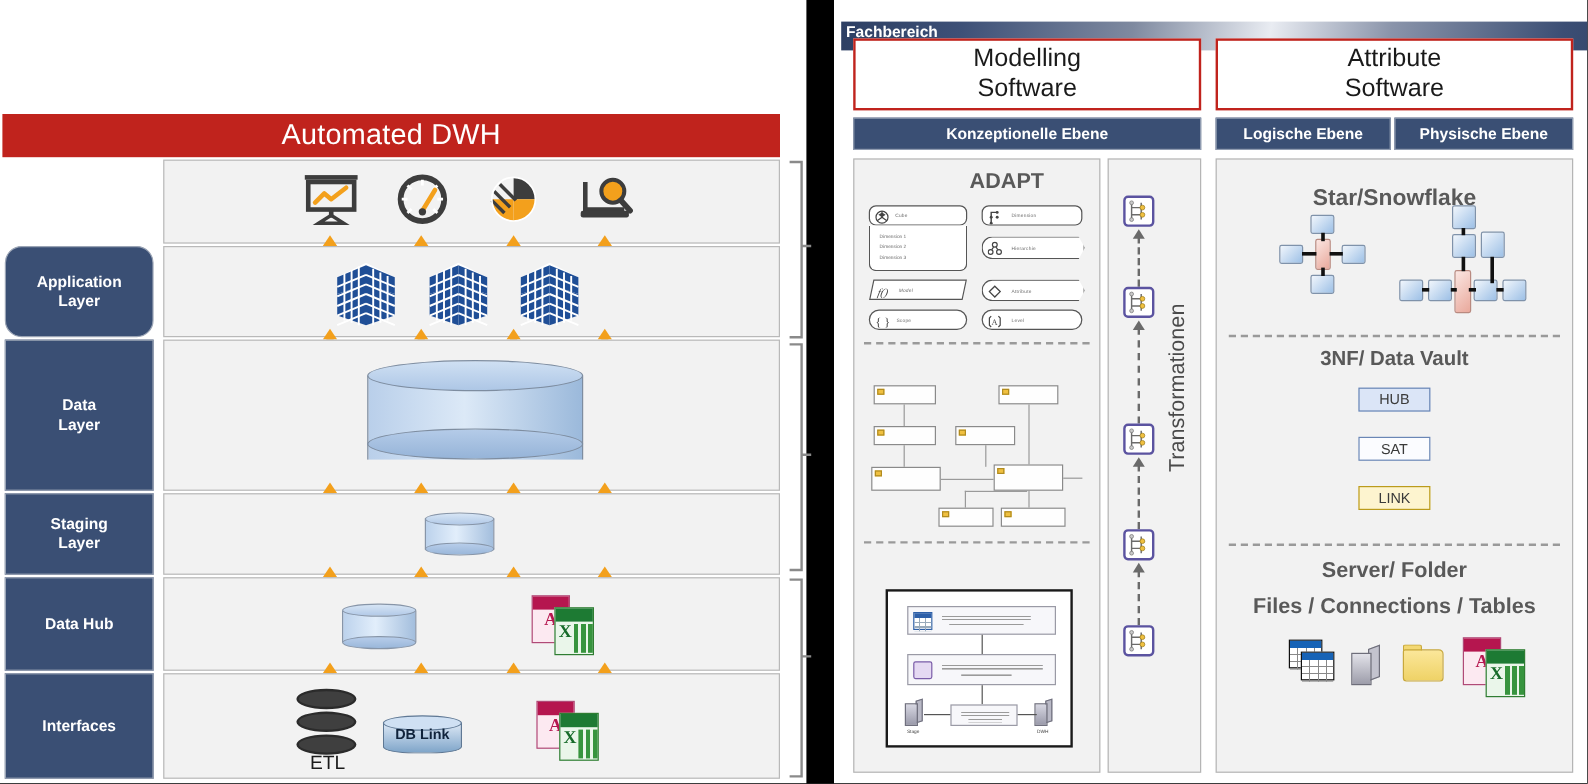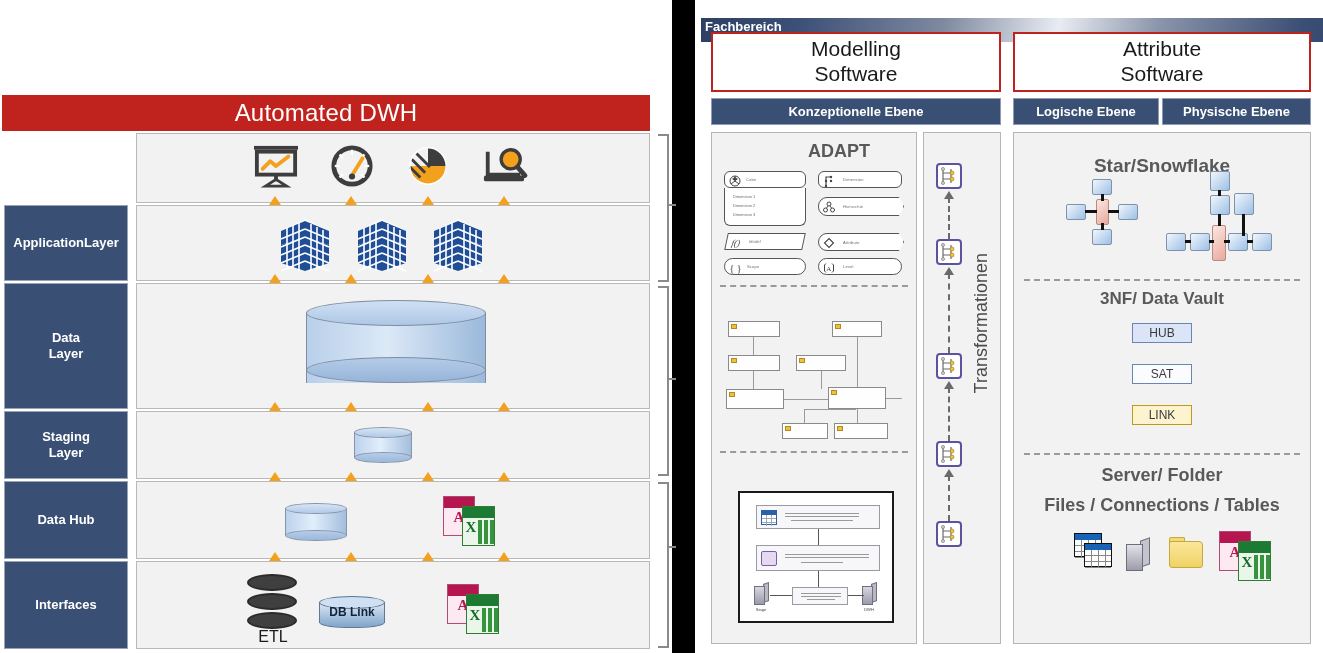--- a/index.html
+++ b/index.html
@@ -134,21 +134,21 @@
 </style>
 </head>
 <body>
 
 <div id="root">
 
   <div id="left">
 
     <div id="dwh-title">Automated DWH</div>
 
-    <div class="layer-label" style="top:205px;height:76px;flex-direction:row;">
+    <div class="layer-label" style="top:205px;height:76px;flex-direction:column;border-radius:14px;">
       <span>Application</span>
       <span>Layer</span>
     </div>
     <div class="layer-label" style="top:283px;height:126px;flex-direction:column;">
       <span>Data</span>
       <span>Layer</span>
     </div>
     <div class="layer-label" style="top:411px;height:68px;flex-direction:column;">
       <span>Staging</span>
       <span>Layer</span>

